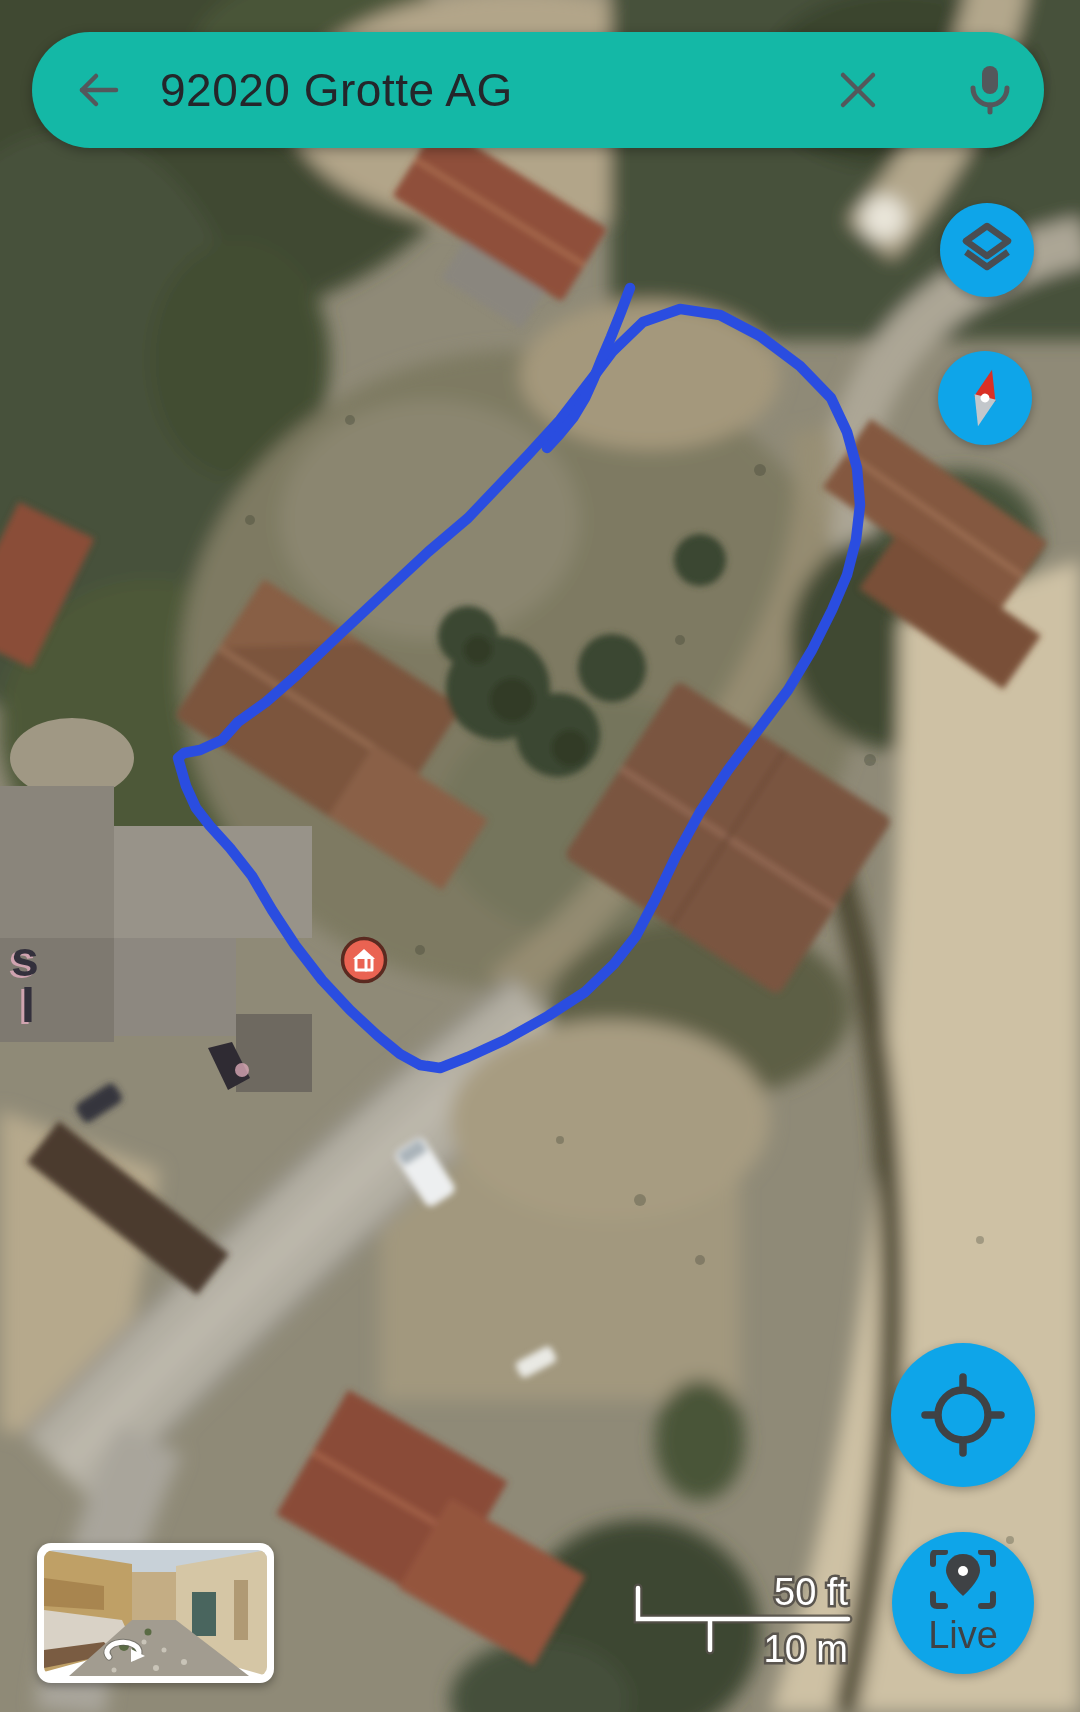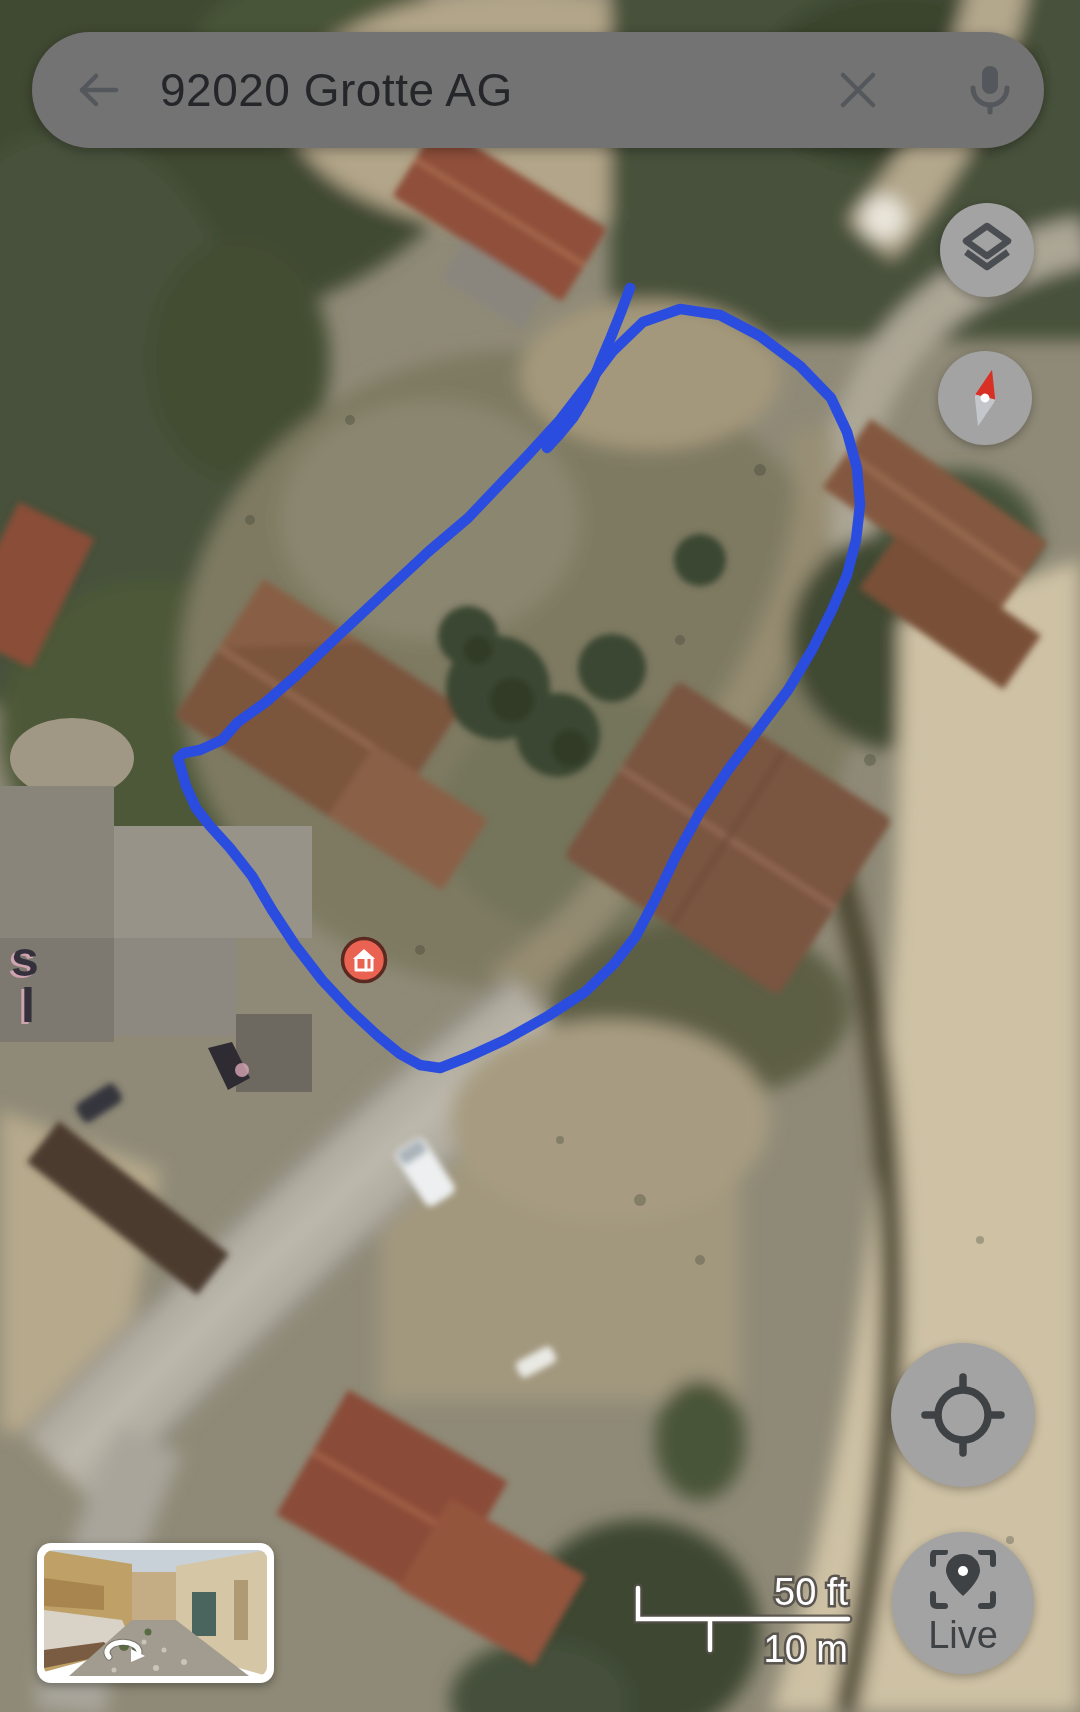--- a/index.html
+++ b/index.html
@@ -2,29 +2,29 @@
 <html><head>
 <meta charset="utf-8">
 <style>
   html,body{margin:0;padding:0;background:#222;}
   .stage{position:relative;width:1080px;height:1712px;overflow:hidden;
          font-family:"Liberation Sans",sans-serif;background:#8f8a77;}
   .stage svg.map{position:absolute;left:0;top:0;}
 
   
   .search-pill{position:absolute;left:32px;top:32px;width:1012px;height:116px;
-    background:#737373;border-radius:58px;box-shadow:0 3px 12px rgba(0,0,0,.30);}
+    background:#14b8a6;border-radius:58px;box-shadow:0 3px 12px rgba(0,0,0,.30);}
   .pill-back{position:absolute;left:42px;top:34px;width:48px;height:48px;cursor:pointer;}
   .pill-text{position:absolute;left:128px;top:0;height:116px;line-height:116px;
     font-size:46px;color:#24262a;letter-spacing:.5px;white-space:nowrap;}
   .pill-clear{position:absolute;left:804px;top:36px;width:44px;height:44px;cursor:pointer;}
   .pill-mic{position:absolute;left:928px;top:28px;width:60px;height:60px;cursor:pointer;}
 
   
-  .circle-btn{position:absolute;background:#a3a3a3;border-radius:50%;
+  .circle-btn{position:absolute;background:#0ea5e9;border-radius:50%;
     box-shadow:0 3px 10px rgba(0,0,0,.28);display:flex;align-items:center;
     justify-content:center;cursor:pointer;}
   .btn-layers{left:940px;top:203px;width:94px;height:94px;}
   .btn-compass{left:938px;top:351px;width:94px;height:94px;}
   .btn-myloc{left:891px;top:1343px;width:144px;height:144px;}
   .btn-live{left:892px;top:1532px;width:142px;height:142px;flex-direction:column;}
   .live-label{font-size:38px;color:#3f4245;margin-top:-2px;}
 
   
   .sv-thumb{position:absolute;left:37px;top:1543px;width:237px;height:140px;

